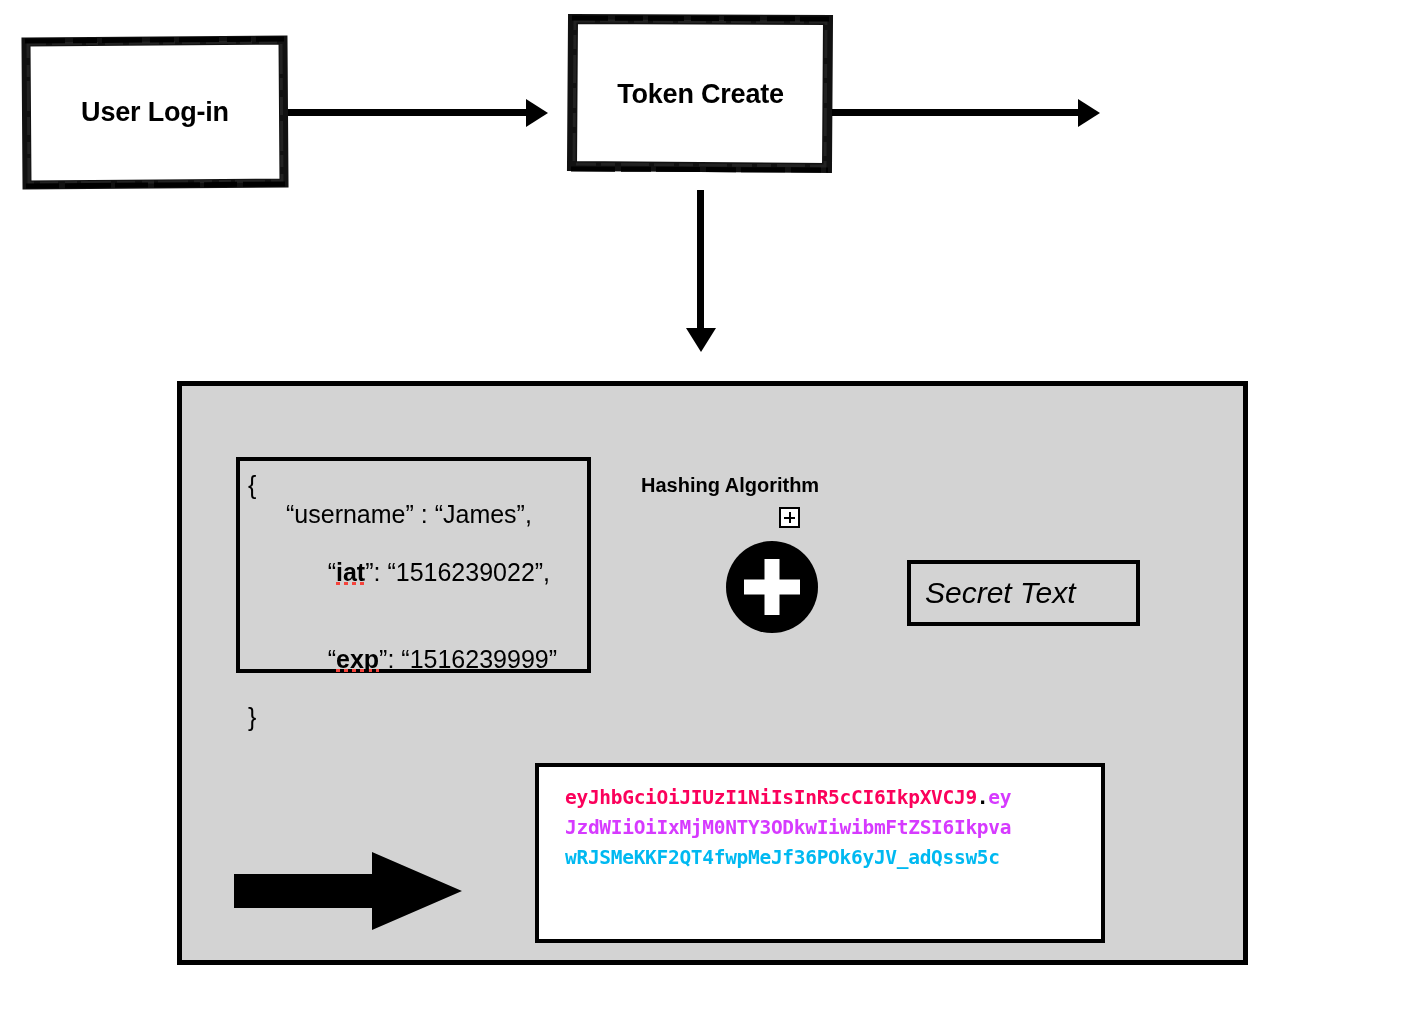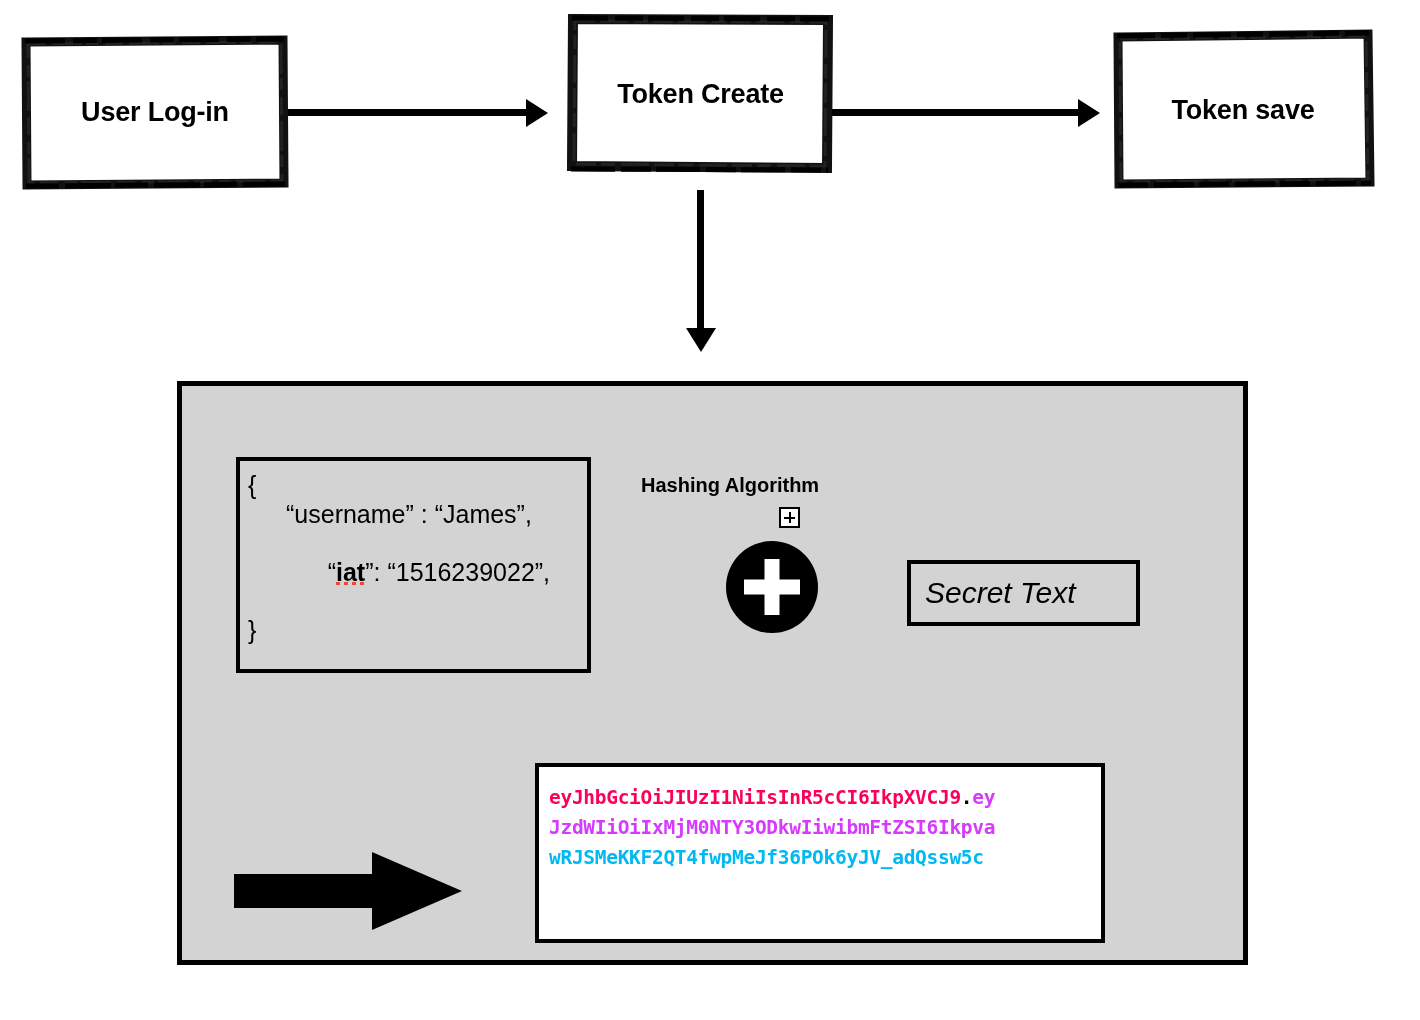--- a/index.html
+++ b/index.html
@@ -192,21 +192,21 @@
   
   #jwt-box {
     position: absolute;
     left: 535px;
     top: 763px;
     width: 570px;
     height: 180px;
     background: #ffffff;
     border: 4px solid #000000;
     box-sizing: border-box;
-    padding: 16px 0 0 10px;
+    padding: 16px 0 0 26px;
   }
   .jwt-line {
     font-family: "DejaVu Sans Mono", monospace;
     font-size: 19.5px;
     line-height: 30px;
     letter-spacing: -0.3px;
     white-space: pre;
     font-weight: 700;
   }
   .seg-header { color: #fb015b; }
@@ -236,40 +236,34 @@
       <path d="M11,11 L266,12 L265,160 L10,158 Z" fill="none" stroke="#111" stroke-width="10" stroke-linejoin="miter"></path>
       <path d="M13,13 L264,14 L263,158 L12,156 Z" fill="none" stroke="#222" stroke-width="3" stroke-dasharray="20 5 28 6 14 5"></path>
       <path d="M10,10 L267,11" fill="none" stroke="#000" stroke-width="5" stroke-dasharray="36 7 28 5"></path>
       <path d="M9,161 L266,162" fill="none" stroke="#000" stroke-width="5" stroke-dasharray="44 6 30 5"></path>
     </svg>
     <span class="flow-label">Token Create</span>
   </div>
 
   <div class="arrow-h" style="left:832px; top:109px; width:248px;"></div>
 
-  <div class="flow-box" style="left:1117px; top:35px; width:252px; height:150px;">
-    <svg class="sketch-svg" viewBox="0 0 272 170" preserveAspectRatio="none">
-      <path d="M11,12 L261,9 L263,157 L12,159 Z" fill="none" stroke="#111" stroke-width="9" stroke-linejoin="miter"></path>
-      <path d="M13,14 L259,11 L261,155 L14,157 Z" fill="none" stroke="#222" stroke-width="3" stroke-dasharray="17 6 26 5 16 6"></path>
-      <path d="M10,11 L262,8" fill="none" stroke="#000" stroke-width="5" stroke-dasharray="38 6 26 6"></path>
-      <path d="M11,160 L264,158" fill="none" stroke="#000" stroke-width="5" stroke-dasharray="30 6 40 5"></path>
-    </svg>
-    <span class="flow-label">Token save</span>
-  </div>
 
   <div class="arrow-v" style="left:697px; top:190px; height:140px;"></div>
 
   <div id="grey-panel"></div>
 
   <div id="payload-box">
     <div class="json-line">{</div>
     <div class="json-line json-indent">“username” : “James”,</div>
     <div class="json-line json-indent">
       <span>“</span><span class="misspelled">iat</span><span>”: “1516239022”,</span>
     </div>
+    <div class="json-line json-indent">
+      <span>“</span><span class="misspelled">exp</span><span>”: “1516239999”</span>
+    </div>
     <div class="json-line">}</div>
   </div>
 
   <div id="hashing-title">Hashing Algorithm</div>
 
   <div id="plus-badge">
     <span class="bh"></span>
     <span class="bv"></span>
   </div>
 

